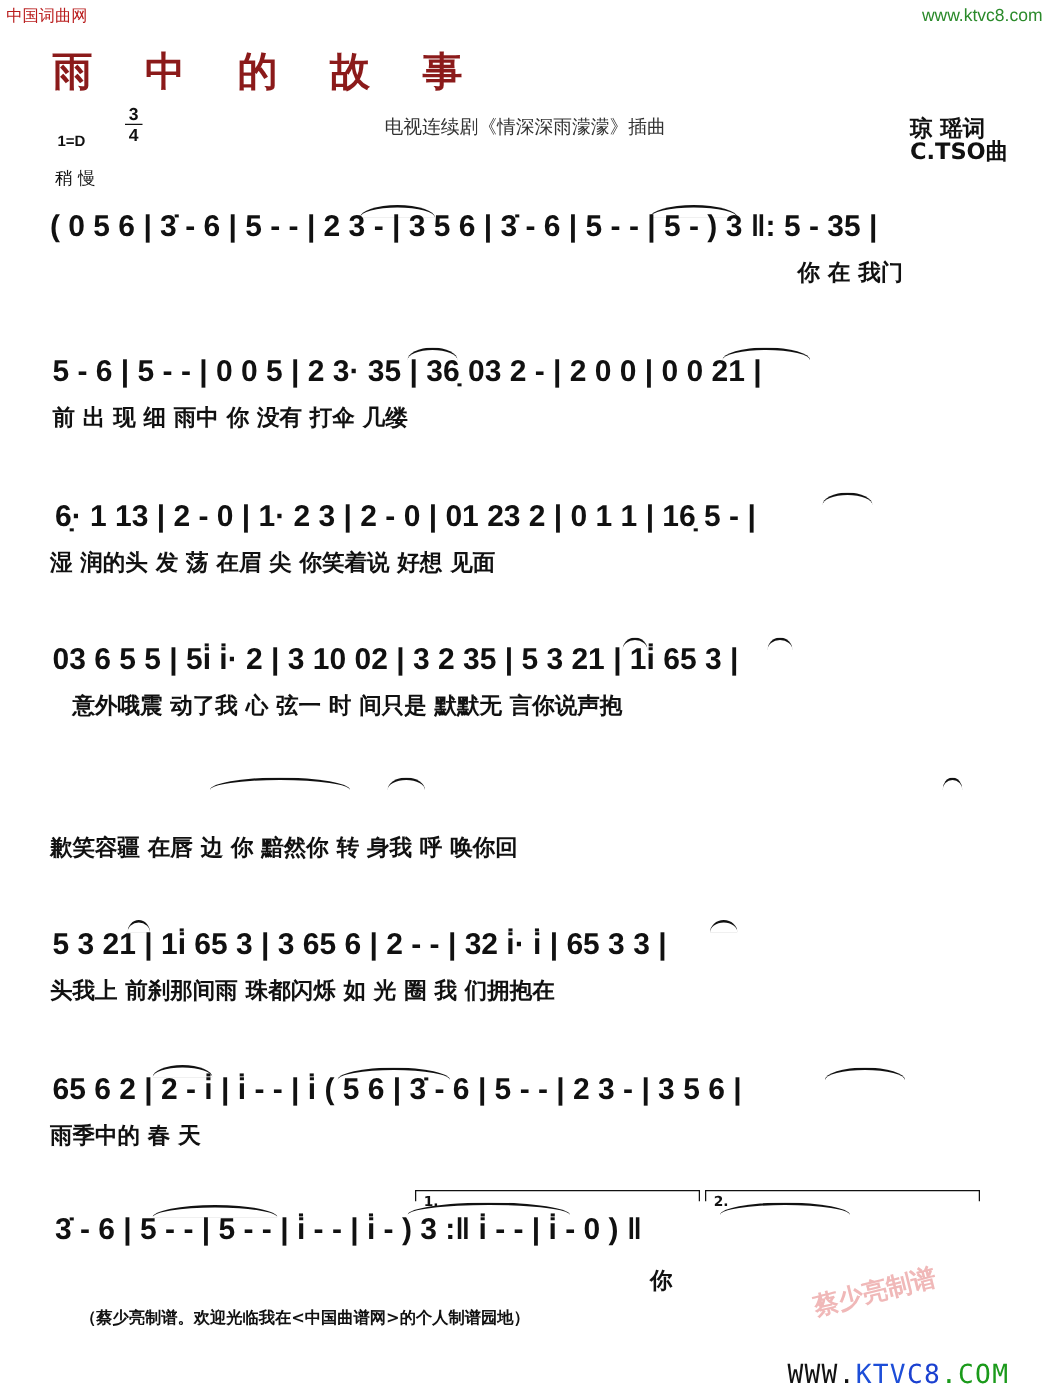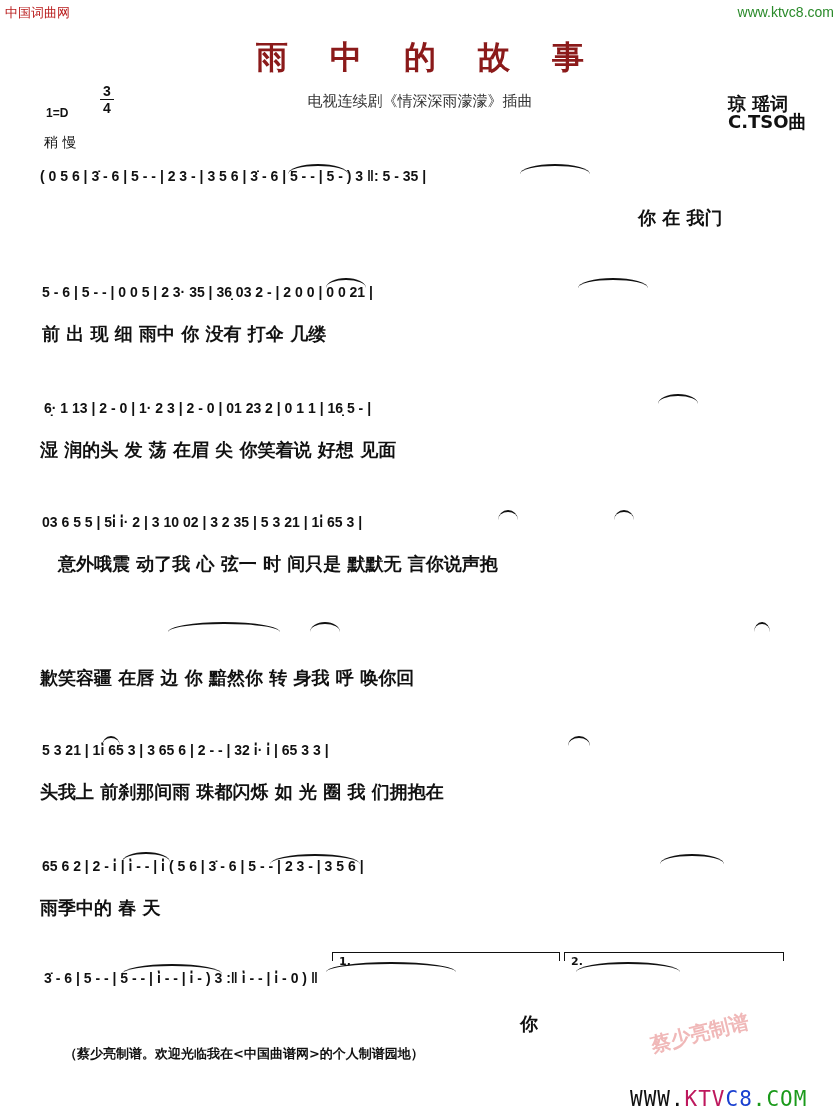--- a/index.html
+++ b/index.html
@@ -1,38 +1,38 @@
 <!DOCTYPE html>
 <html><head>
 <meta charset="utf-8">
 <style>
   html,body{margin:0;padding:0;background:#fff;}
   body{width:840px;height:1115px;position:relative;overflow:hidden;font-family:"DejaVu Sans","Liberation Sans",sans-serif;color:#111;}
   .abs{position:absolute;}
   .site-left{left:5px;top:4px;font-size:13px;color:#b91c1c;font-family:"DejaVu Sans",sans-serif;}
   .site-right{right:6px;top:4px;font-size:14px;color:#2a8a2a;font-family:"Liberation Sans",sans-serif;}
-  .title{left:0;width:840px;top:36px;text-align:center;font-size:32px;color:#8b1a1a;font-weight:bold;letter-spacing:42px;padding-left:42px;box-sizing:border-box;font-family:"DejaVu Sans",sans-serif;}
+  .title{left:0;width:840px;top:36px;text-align:left;font-size:32px;color:#8b1a1a;font-weight:bold;letter-spacing:42px;padding-left:42px;box-sizing:border-box;font-family:"DejaVu Sans",sans-serif;}
   .key{left:46px;top:106px;font-size:12px;font-weight:bold;font-family:"Liberation Sans",sans-serif;}
   .timesig{left:100px;top:84px;width:14px;text-align:center;font-weight:bold;font-size:14px;line-height:14px;font-family:"Liberation Sans",sans-serif;}
   .timesig .line{border-top:1.5px solid #111;margin:1px 0;}
   .subtitle{left:0;width:840px;top:92px;text-align:center;font-size:15px;color:#333;}
   .credits{left:728px;top:95px;font-size:18px;font-weight:bold;line-height:18px;}
   .credits div{text-align:left;}
   .tempo{left:44px;top:134px;font-size:14px;}
   .row{position:absolute;left:30px;width:790px;height:40px;}
-  .notes{position:absolute;left:0;top:0;white-space:pre;font-family:"Liberation Sans",sans-serif;font-weight:bold;font-size:14px;letter-spacing:0;}
+  .notes{position:absolute;left:0;top:0;white-space:pre;font-family:"Liberation Sans",sans-serif;font-weight:bold;font-size:24px;letter-spacing:0;}
   .lyrics{position:absolute;left:0;white-space:pre;font-size:18px;font-weight:bold;}
   .slur{position:absolute;border-top:2px solid #111;border-radius:50% 50% 0 0/100% 100% 0 0;height:8px;}
   .volta{position:absolute;border-top:1.5px solid #111;border-left:1.5px solid #111;border-right:1.5px solid #111;height:8px;}
   .volta-label{position:absolute;font-size:11px;font-weight:bold;left:6px;top:2px;}
   .footer-note{left:64px;top:1045px;font-size:13px;font-weight:bold;}
   .watermark{left:650px;top:1020px;font-size:20px;color:#f0b8b8;transform:rotate(-14deg);font-weight:bold;}
   .ktv-logo{left:630px;top:1087px;font-size:21px;font-family:"DejaVu Sans Mono",monospace;letter-spacing:1px;}
   .ktv-logo .w{color:#111;}
-  .ktv-logo .k{color:#be185d;}
+  .ktv-logo .k{color:#1d4ed8;}
   .ktv-logo .c{color:#1a40d0;}
   .ktv-logo .com{color:#1a9a1a;}
 </style>
 </head>
 <body>
 
 <div class="abs site-left">中国词曲网</div>
 <div class="abs site-right">www.ktvc8.com</div>
 
 <div class="abs title">雨中的故事</div>

